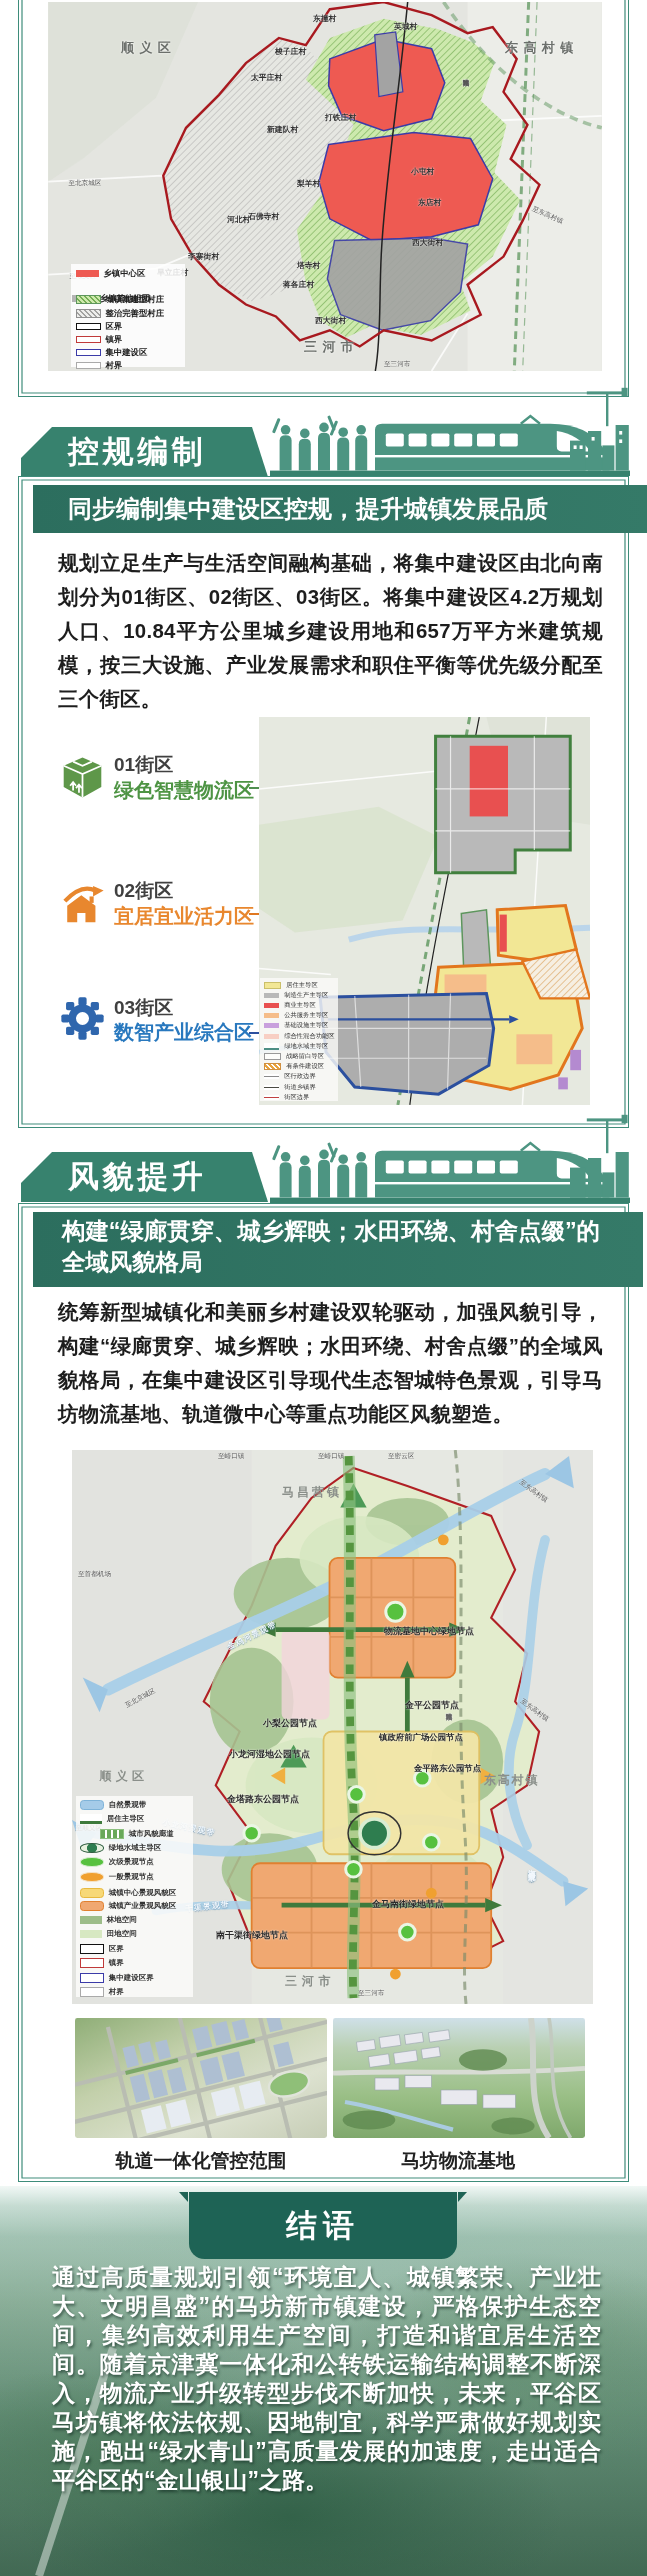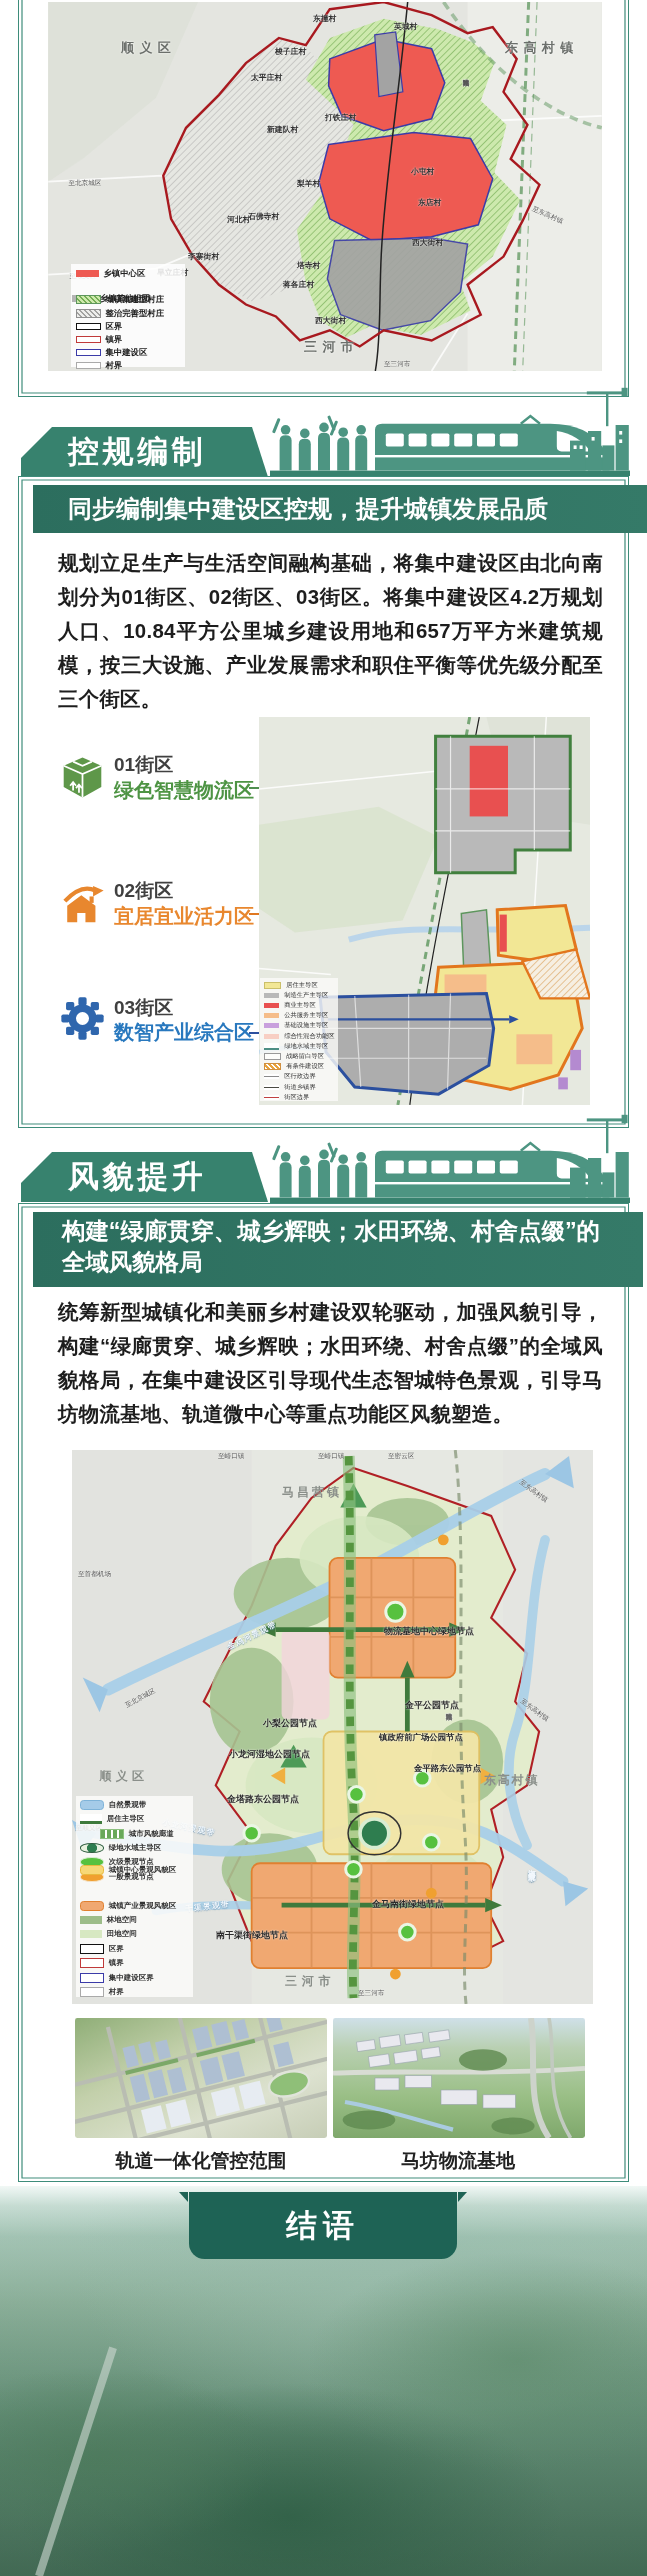--- a/index.html
+++ b/index.html
@@ -591,21 +591,21 @@
         <span class="lb">绿地水域主导区</span>
       </div>
     <div class="lgrow lg3" style="left:8.4px;top:407px;">
         <span class="sw sw3-dotg"></span>
         <span class="lb">次级景观节点</span>
       </div>
     <div class="lgrow lg3" style="left:8.4px;top:422px;">
         <span class="sw sw3-doto"></span>
         <span class="lb">一般景观节点</span>
       </div>
-    <div class="lgrow lg3" style="left:8.4px;top:415px;">
+    <div class="lgrow lg3" style="left:8.4px;top:438px;">
         <span class="sw sw3-pilly"></span>
         <span class="lb">城镇中心景观风貌区</span>
       </div>
     <div class="lgrow lg3" style="left:8.4px;top:451px;">
         <span class="sw sw3-pillo"></span>
         <span class="lb">城镇产业景观风貌区</span>
       </div>
     <div class="lgrow lg3" style="left:8.4px;top:465px;justify-content:space-between;">
         <span class="sw sw3-forest"></span>
         <span class="lb">林地空间</span>
@@ -713,16 +713,17 @@
     </svg>
   </div>
   <span class="caption" style="left:201px;top:2148px;">轨道一体化管控范围</span>
   <span class="caption" style="left:458px;top:2148px;">马坊物流基地</span>
 
   <div id="conclusion">
     <div class="abs" style="left:72px;top:156px;width:8.4px;height:240px;background:#cfd8d2;transform:rotate(18deg);opacity:.6;"></div>
     <div class="concl-box">
       <span class="concl-title">结语</span>
     </div>
+    <div class="concl-body">通过高质量规划引领“环境宜人、城镇繁荣、产业壮大、文明昌盛”的马坊新市镇建设，严格保护生态空间，集约高效利用生产空间，打造和谐宜居生活空间。随着京津冀一体化和公转铁运输结构调整不断深入，物流产业升级转型步伐不断加快，未来，平谷区马坊镇将依法依规、因地制宜，科学严肃做好规划实施，跑出“绿水青山”高质量发展的加速度，走出适合平谷区的“金山银山”之路。</div>
   </div>
 
 </div>
 
 
 </body></html>

